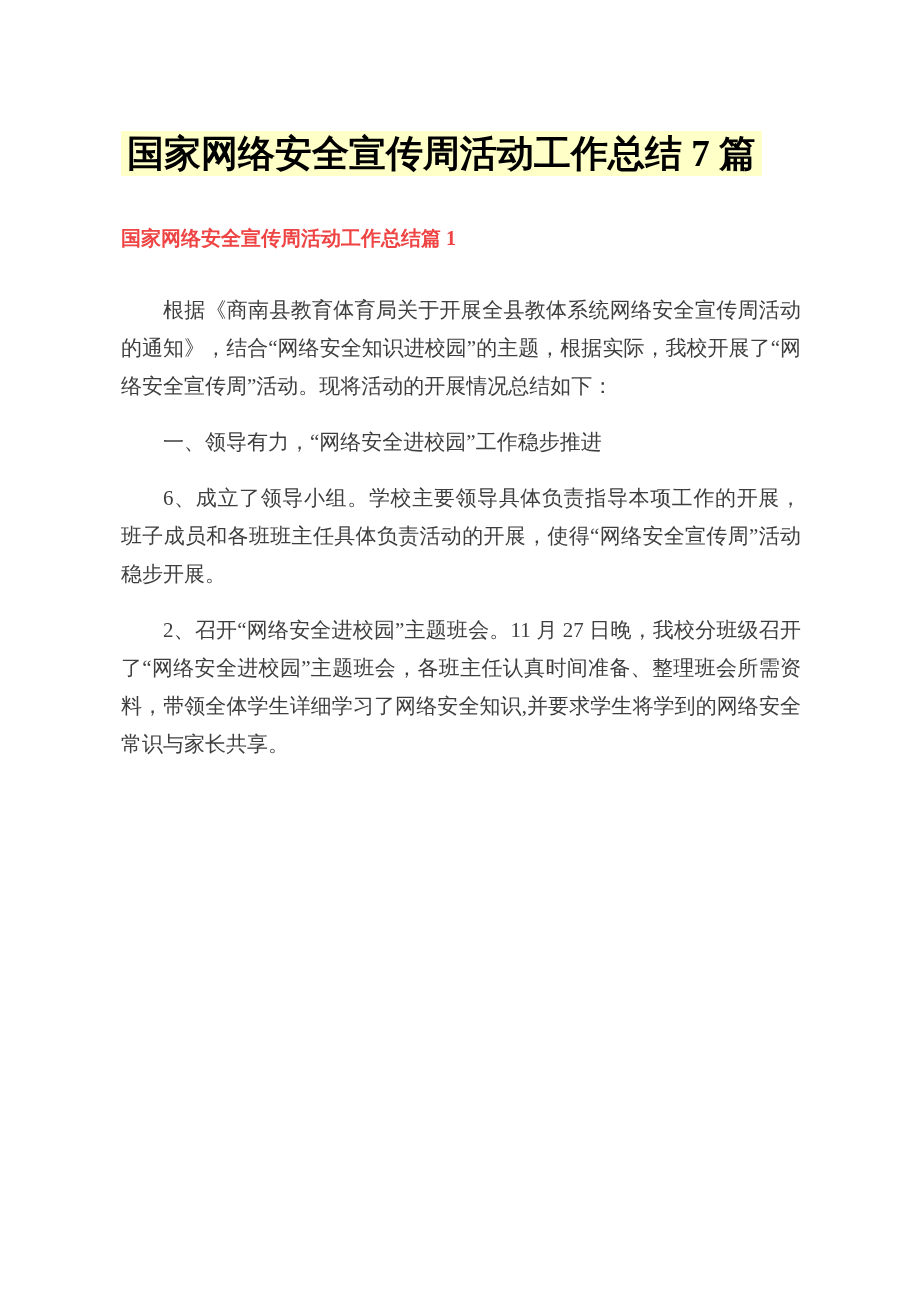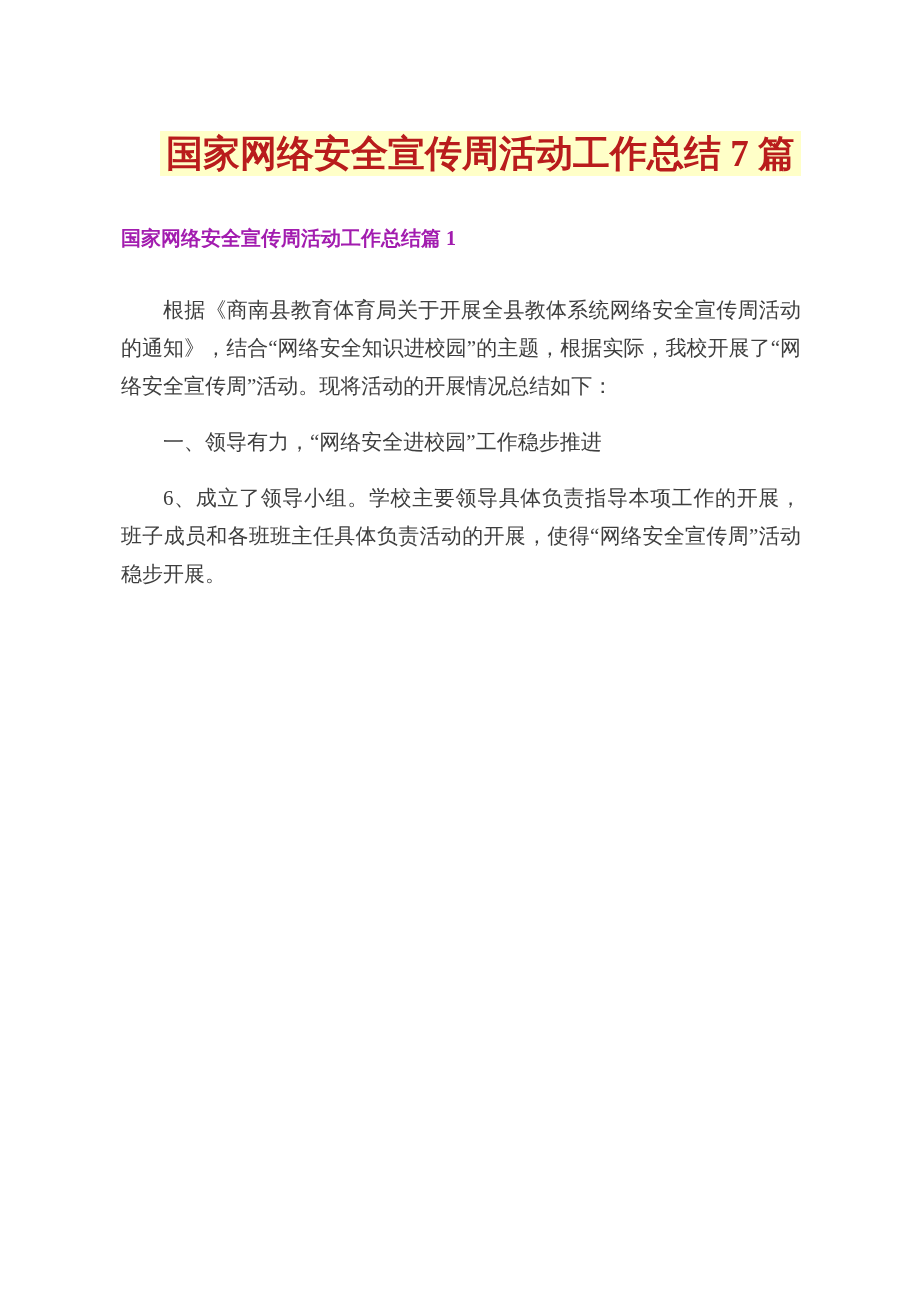--- a/index.html
+++ b/index.html
@@ -15,36 +15,36 @@
   }
   .page {
     box-sizing: border-box;
     width: 920px;
     height: 1302px;
     padding: 130px 119px 0 121px;
     background: #ffffff;
   }
   .doc-title {
     margin: 0;
-    text-align: right;
+    text-align: left;
     font-size: 37px;
     font-weight: bold;
     line-height: 48px;
-    color: #b91c1c;
+    color: #000000;
   }
   .doc-title .hl {
     background: #ffffc8;
     padding: 2px 6px;
   }
   .doc-subtitle {
     margin: 46px 0 0 0;
     font-size: 20px;
     font-weight: bold;
     line-height: 28px;
-    color: #a21caf;
+    color: #ef4444;
   }
   .para {
     margin: 18px 0 0 0;
     font-size: 21px;
     line-height: 38px;
     color: #3e3e3e;
     text-align: justify;
     text-indent: 2em;
     word-break: break-all;
   }
@@ -56,13 +56,14 @@
 <body>
 
 <div class="page">
   <h1 class="doc-title"><span class="hl">国家网络安全宣传周活动工作总结 7 篇</span></h1>
 
   <h2 class="doc-subtitle">国家网络安全宣传周活动工作总结篇 1</h2>
 
   <p class="para first">根据《商南县教育体育局关于开展全县教体系统网络安全宣传周活动的通知》，结合“网络安全知识进校园”的主题，根据实际，我校开展了“网络安全宣传周”活动。现将活动的开展情况总结如下：</p>
   <p class="para">一、领导有力，“网络安全进校园”工作稳步推进</p>
   <p class="para">6、成立了领导小组。学校主要领导具体负责指导本项工作的开展，班子成员和各班班主任具体负责活动的开展，使得“网络安全宣传周”活动稳步开展。</p>
+  <p class="para">2、召开“网络安全进校园”主题班会。11 月 27 日晚，我校分班级召开了“网络安全进校园”主题班会，各班主任认真时间准备、整理班会所需资料，带领全体学生详细学习了网络安全知识,并要求学生将学到的网络安全常识与家长共享。</p>
 </div>
 
 </body></html>

